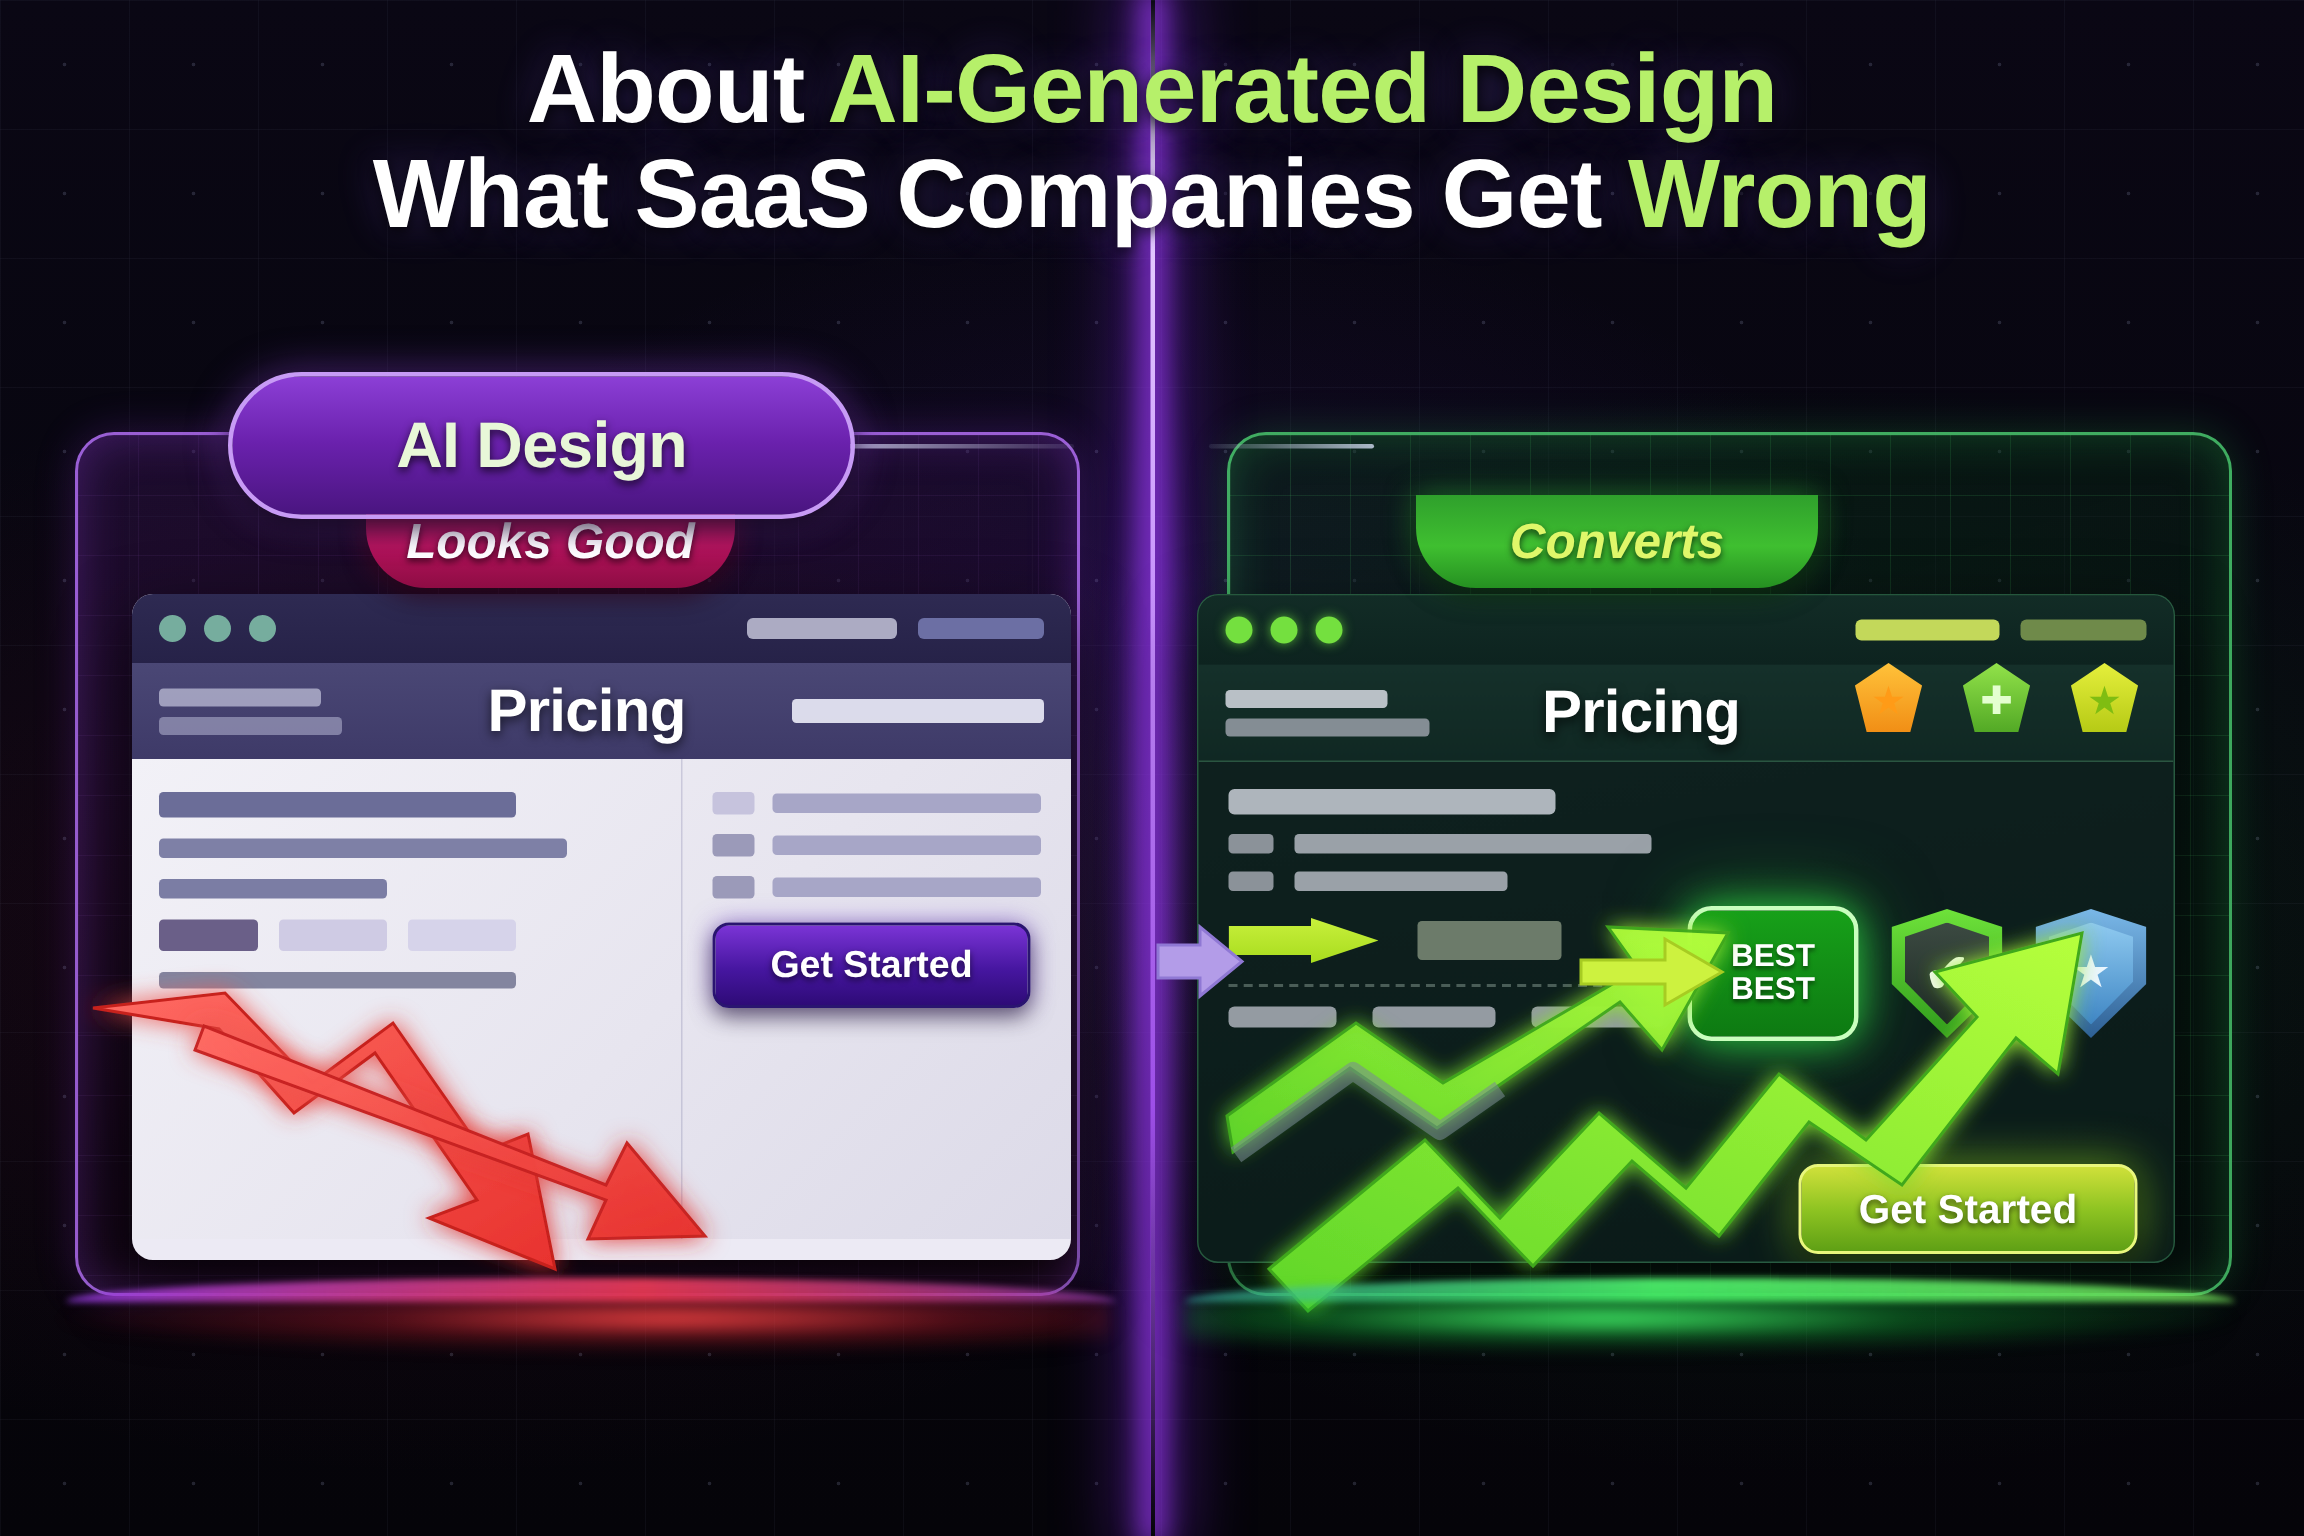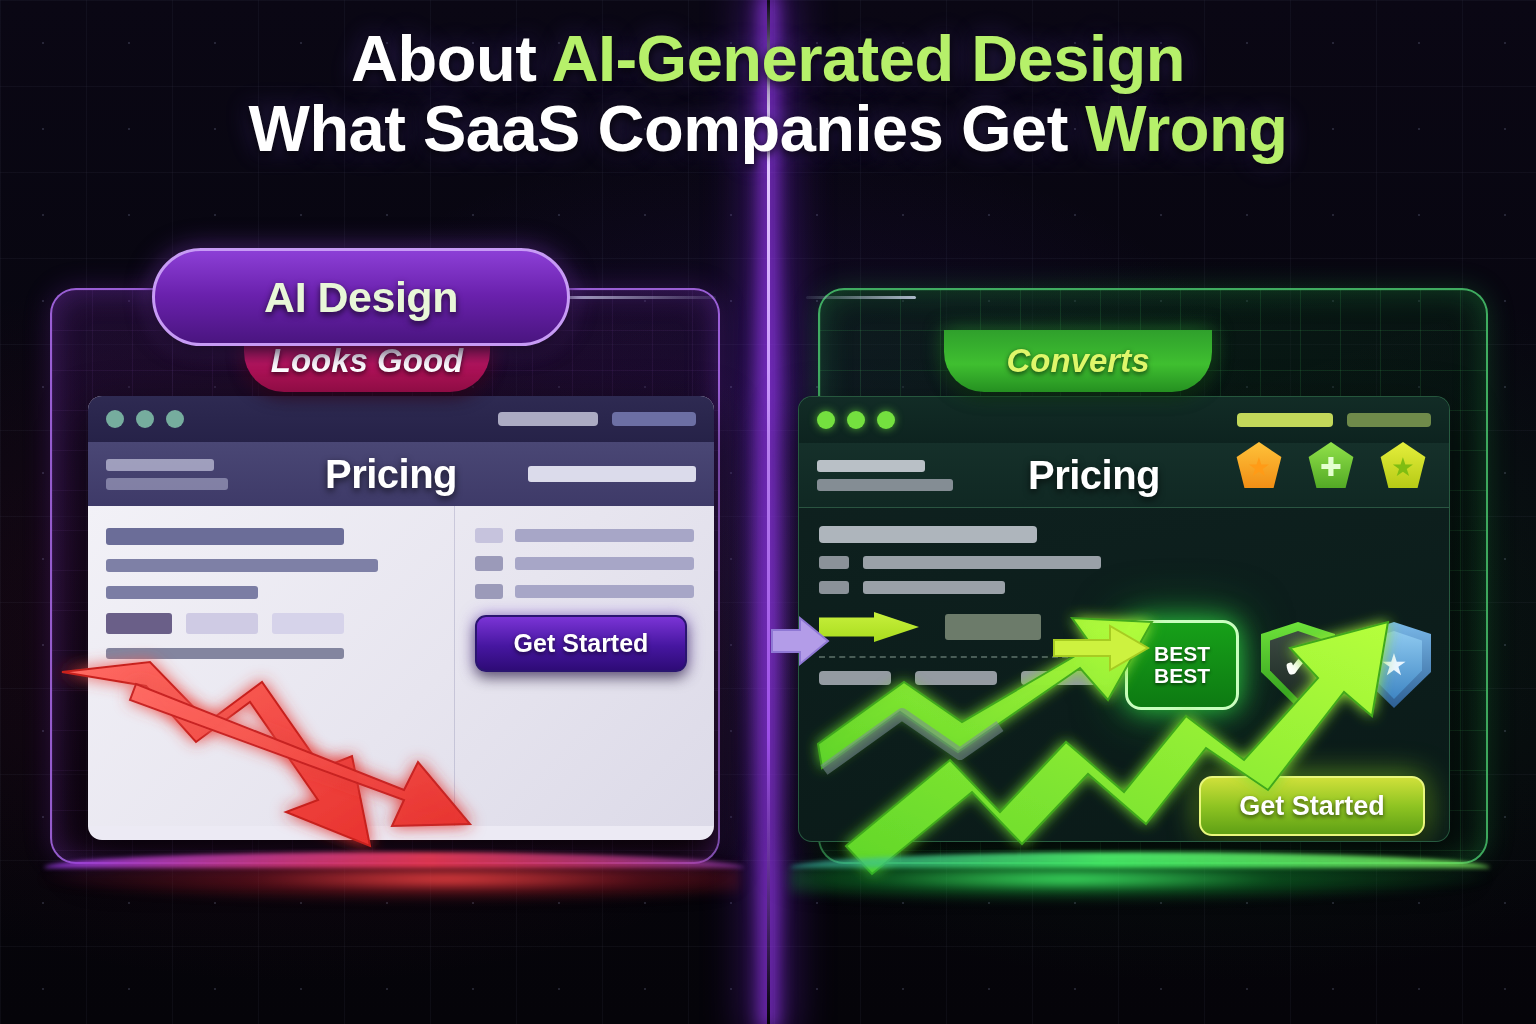--- a/index.html
+++ b/index.html
@@ -148,21 +148,21 @@
   .starbadge{width:52px;height:50px;display:flex;align-items:center;justify-content:center;
     clip-path:polygon(50% 0%,93% 30%,78% 92%,22% 92%,7% 30%);}
   .sb-orange{background:linear-gradient(180deg,#ffc23a,#f08a12);}
   .sb-green{background:linear-gradient(180deg,#92e24a,#4da422);}
   .sb-lime{background:linear-gradient(180deg,#e5ef3c,#b2c712);}
   .starglyph{font-size:26px;line-height:1;}
   .sg-o{color:#ff9b17;}
   .sg-g{color:#e4ffd0;}
   .sg-l{color:#7fbd12;}
 
-  .badges-row{position:absolute;right:18px;top:112px;display:flex;align-items:center;gap:22px;}
+  .badges-row{position:absolute;right:18px;top:96px;display:flex;align-items:center;gap:22px;}
   .bestvalue{width:108px;height:84px;border-radius:16px;
     background:linear-gradient(180deg,#17a019,#0d7a12);border:3px solid #c9ffbe;
     display:flex;flex-direction:column;align-items:center;justify-content:center;
     box-shadow:0 0 26px rgba(50,230,70,.75),0 0 52px rgba(40,200,60,.5);}
   .bestvalue span{font-weight:bold;font-size:21px;color:#fff;line-height:1.05;text-shadow:0 2px 3px rgba(0,0,0,.5);}
   .shield{width:74px;height:86px;display:flex;align-items:center;justify-content:center;
     clip-path:polygon(50% 0%,100% 14%,100% 58%,50% 100%,0% 58%,0% 14%);}
   .shield-green{background:linear-gradient(180deg,#6ee23a,#2f9a1c);box-shadow:0 0 26px rgba(60,230,70,.8);}
   .shield-inner-g{width:56px;height:68px;background:linear-gradient(180deg,#3c4a42,#1d2a24);
     clip-path:polygon(50% 0%,100% 14%,100% 58%,50% 100%,0% 58%,0% 14%);

